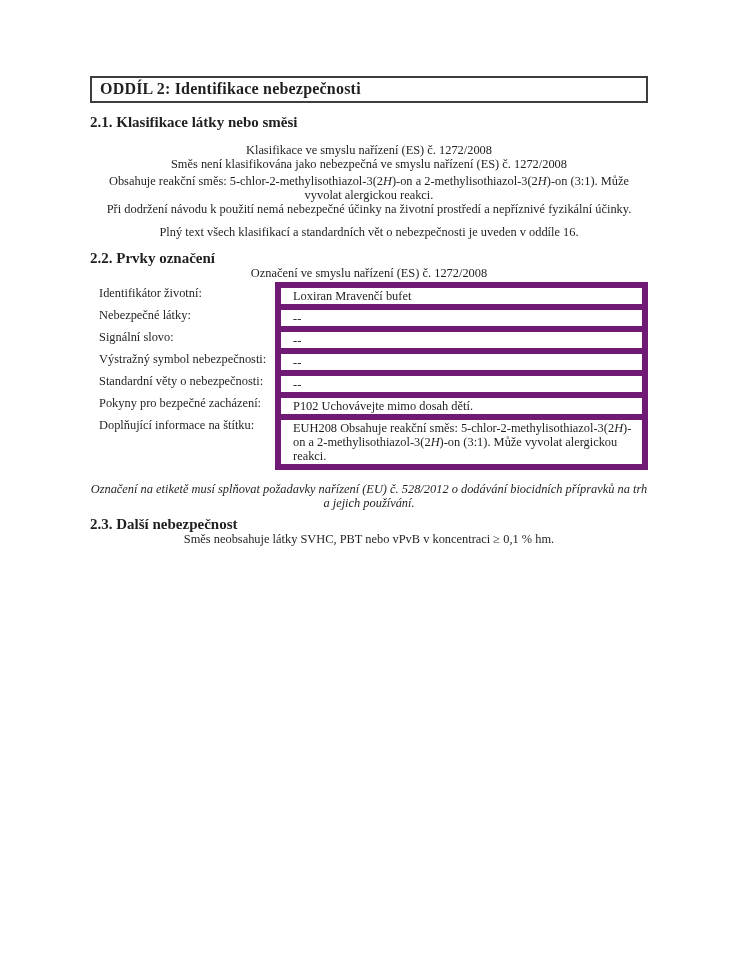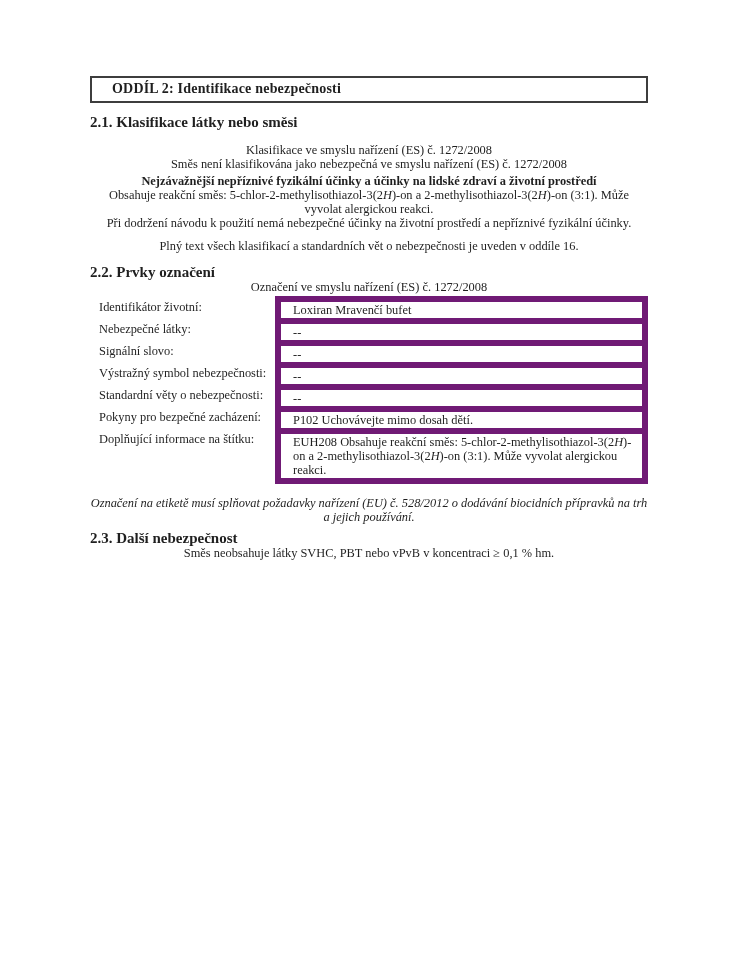--- a/index.html
+++ b/index.html
@@ -19,23 +19,23 @@
     background: #ffffff;
   }
   .content {
     position: absolute;
     left: 90px;
     top: 76px;
     width: 558px;
   }
   .section-header-box {
     border: 2px solid #3d3d3d;
-    padding: 3px 8px 4px 20px;
+    padding: 3px 8px 4px 8px;
     font-weight: bold;
-    font-size: 14px;
+    font-size: 16px;
     line-height: 16px;
     letter-spacing: 0.2px;
   }
   .subheading {
     font-weight: bold;
     font-size: 15px;
     line-height: 15px;
     margin-top: 12px;
   }
   .body-text {
@@ -82,21 +82,20 @@
     </div>
 
     <div class="subheading">2.1. Klasifikace látky nebo směsi</div>
 
     <div class="body-text gap-md">
       <div>Klasifikace ve smyslu nařízení (ES) č. 1272/2008</div>
       <div>Směs není klasifikována jako nebezpečná ve smyslu nařízení (ES) č. 1272/2008</div>
     </div>
 
     <div class="body-text gap-sm">
-      <div class="bold-line">Nejzávažnější nepříznivé fyzikální účinky a účinky na lidské zdraví a životní prostředí</div>
       <div>Obsahuje reakční směs: 5-chlor-2-methylisothiazol-3(2<i>H</i>)-on a 2-methylisothiazol-3(2<i>H</i>)-on (3:1). Může vyvolat alergickou reakci.</div>
       <div>Při dodržení návodu k použití nemá nebezpečné účinky na životní prostředí a nepříznivé fyzikální účinky.</div>
     </div>
 
     <div class="body-text gap-lg">Plný text všech klasifikací a standardních vět o nebezpečnosti je uveden v oddíle 16.</div>
 
     <div class="subheading">2.2. Prvky označení</div>
     <div class="body-text">Označení ve smyslu nařízení (ES) č. 1272/2008</div>
 
     <table class="label-table">

